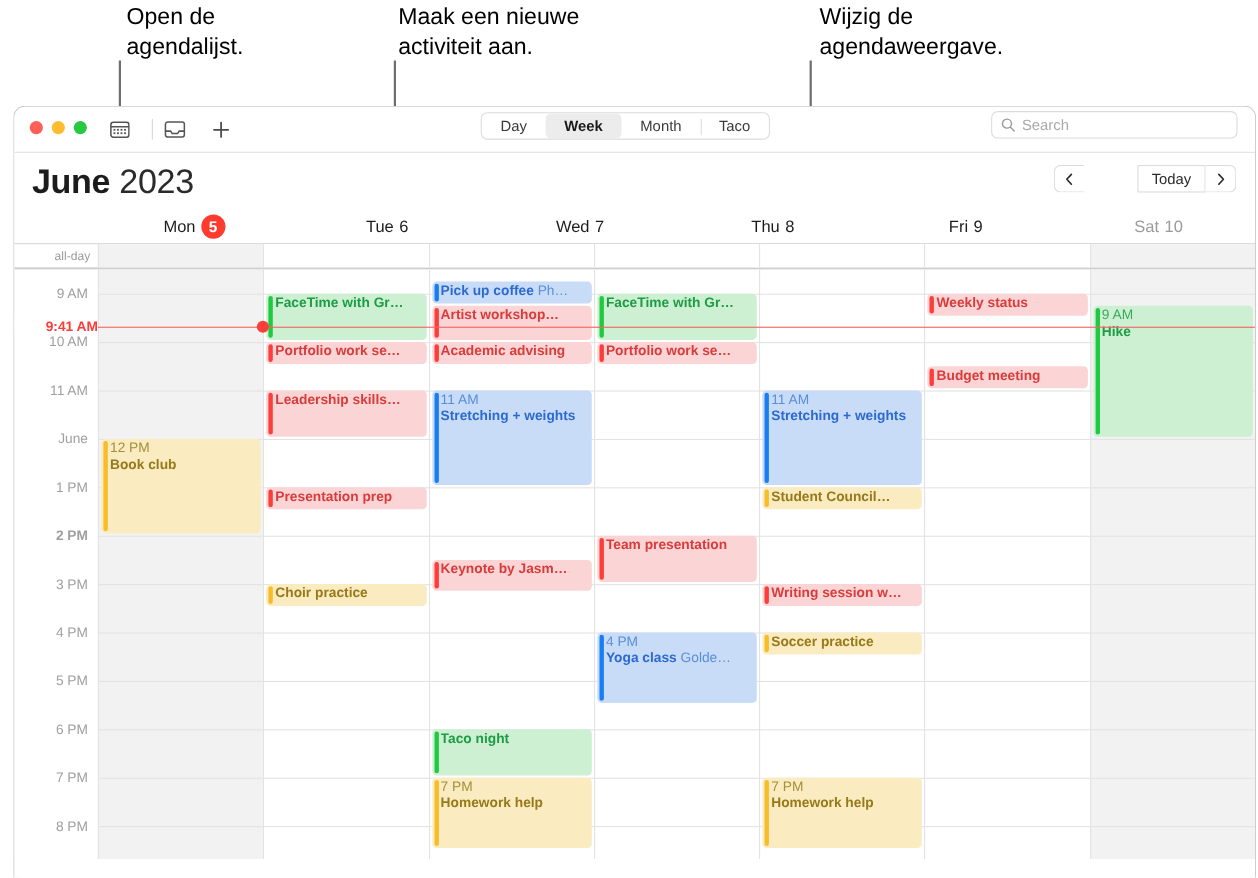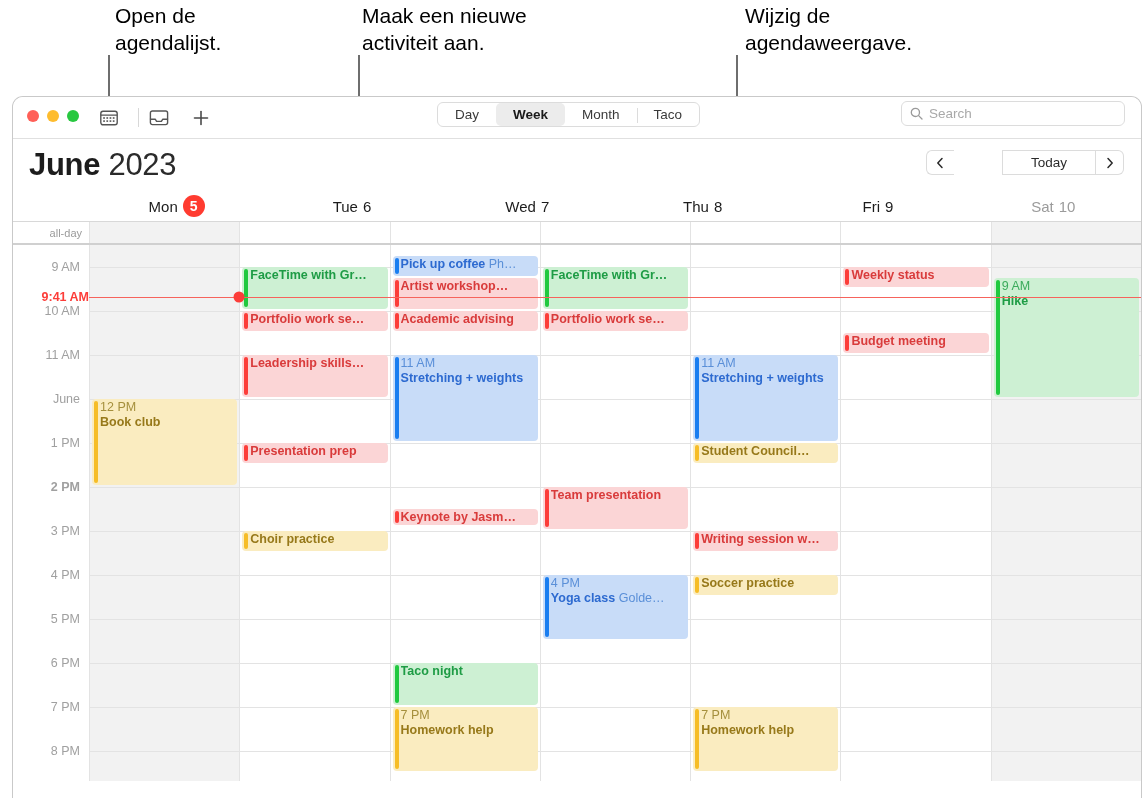--- a/index.html
+++ b/index.html
@@ -121,21 +121,21 @@
     position: absolute; right: 17px; top: 11px;
     display: flex; align-items: stretch; height: 25px;
   }
   .navbtn {
     border: 1px solid #dcdcdc;
     background: #fff;
     display: flex; align-items: center; justify-content: center;
     font-size: 13px; color: #2b2b2b;
   }
   .navbtn.prev { width: 28px; border-radius: 6px 0 0 6px; border-right: none; }
-  .navbtn.today { padding: 0 28px; font-size: 13.5px; margin-left: 48px; }
+  .navbtn.today { padding: 0 12px; font-size: 13.5px; margin-left: 48px; }
   .navbtn.next { width: 28px; border-radius: 0 6px 6px 0; border-left: none; }
 
   
   .dayhdr {
     position: relative;
     height: 30px;
     display: flex;
     background: #ffffff;
   }
   .dayhdr .gutter { width: 76px; flex: none; }
@@ -492,21 +492,21 @@
             </div>
             <div class="event ev-red" style="top: 66px; height: 20px;">
               <div class="bar"></div>
               <div class="trunc"><span class="etitle">Academic advising</span></div>
             </div>
             <div class="event ev-blue" style="top: 110px; height: 86px;">
               <div class="bar"></div>
               <span class="etime">11 AM</span>
               <div><span class="etitle">Stretching + weights</span></div>
             </div>
-            <div class="event ev-red" style="top: 264px; height: 16px;">
+            <div class="event ev-red" style="top: 264px; height: 28px;">
               <div class="bar"></div>
               <div class="trunc"><span class="etitle">Keynote by Jasm…</span></div>
             </div>
             <div class="event ev-green" style="top: 418px; height: 42px;">
               <div class="bar"></div>
               <div class="trunc"><span class="etitle">Taco night</span></div>
             </div>
             <div class="event ev-yellow" style="top: 462px; height: 64px;">
               <div class="bar"></div>
               <span class="etime">7 PM</span>

